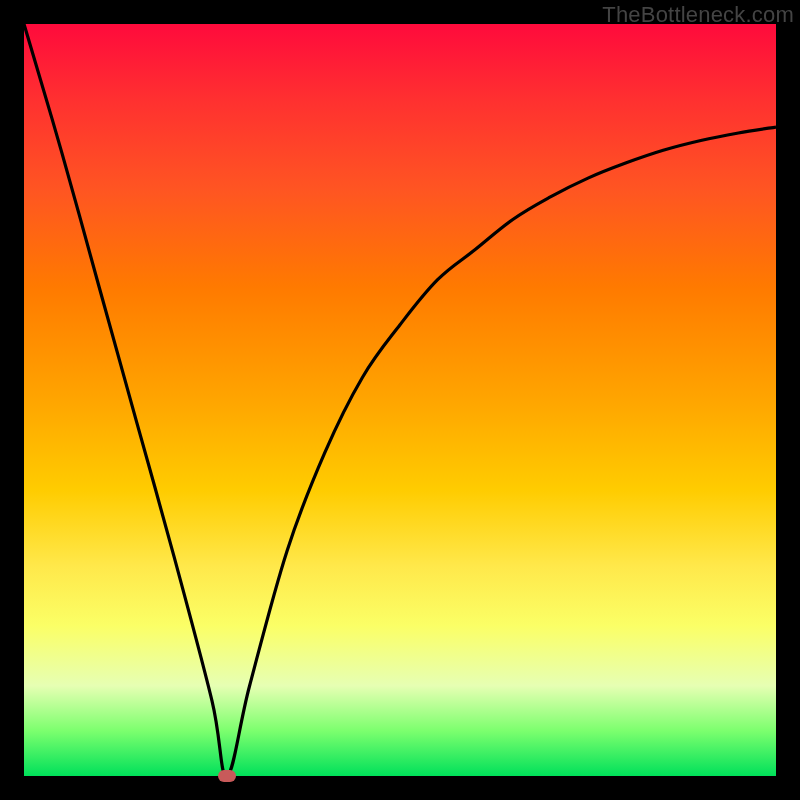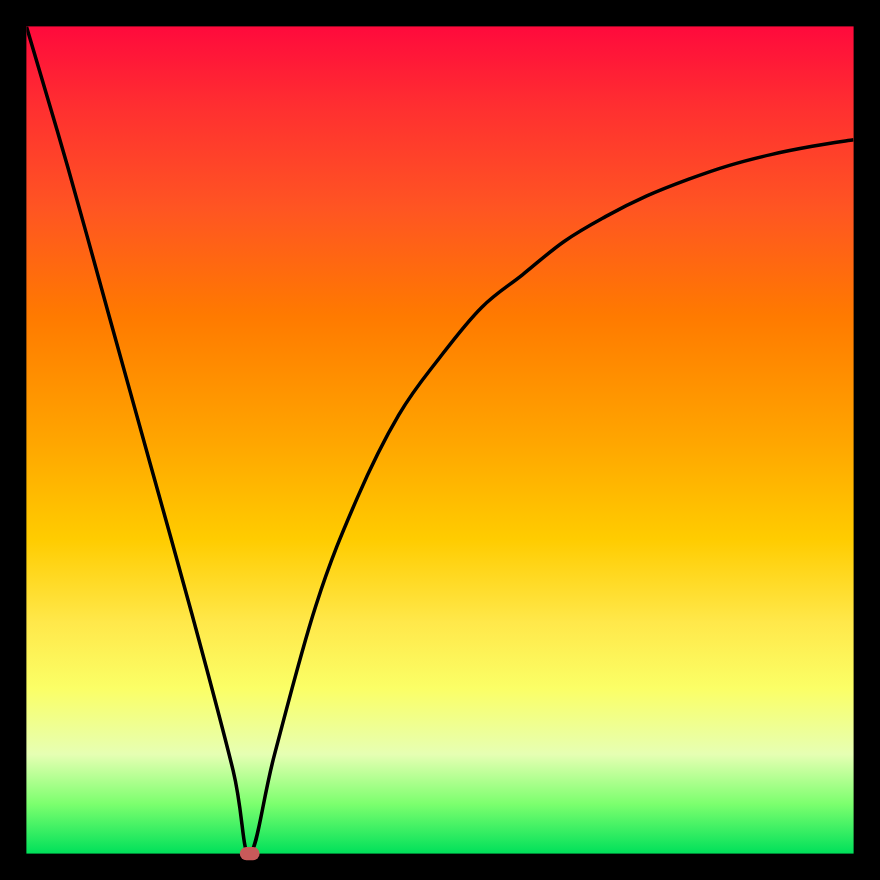--- a/index.html
+++ b/index.html
@@ -72,14 +72,15 @@
   <div class="plot-area">
 
     <svg class="curve-svg" viewBox="0 0 752 752" preserveAspectRatio="none">
       <path id="curve-path" d="M 0 0 C 6.768 23.011200000000006, 24.064 80.46400000000003, 37.6 127.84000000000003 C 51.136 175.21600000000004, 61.664 214.47039999999998, 75.2 263.2 C 88.736 311.9296, 99.264 349.8304, 112.8 398.56 C 126.336 447.2896, 136.864 483.8368000000001, 150.4 533.9200000000001 C 163.936 584.0032000000001, 178.5248 637.5455999999999, 188 676.8 C 197.4752 716.0544, 196.27200000000002 754.7072, 203.04000000000002 752 C 209.80800000000002 749.2928, 214.7712 702.3679999999999, 225.6 661.76 C 236.4288 621.152, 249.664 568.3616, 263.2 526.4 C 276.736 484.4384, 287.264 459.77279999999996, 300.8 428.64 C 314.336 397.5072, 324.86400000000003 376.4512, 338.40000000000003 353.44 C 351.93600000000004 330.4288, 362.464 318.39680000000004, 376 300.8 C 389.536 283.2032, 400.064 269.21599999999995, 413.6 255.67999999999995 C 427.136 242.14399999999995, 437.664 236.42880000000002, 451.2 225.60000000000002 C 464.736 214.77120000000002, 475.264 204.99519999999998, 488.8 195.51999999999998 C 502.336 186.04479999999998, 512.864 180.40480000000005, 526.4 172.96000000000004 C 539.9359999999999 165.51520000000002, 550.4639999999999 160.25119999999998, 564 154.15999999999997 C 577.5360000000001 148.06879999999995, 588.0640000000001 144.12832000000003, 601.6 139.12 C 615.136 134.11167999999998, 625.6639999999999 130.3967999999999, 639.1999999999999 126.3359999999999 C 652.736 122.27519999999991, 663.264 119.67328000000005, 676.8000000000001 116.56000000000006 C 690.3360000000001 113.44672000000007, 700.864 111.47647999999998, 714.4 109.03999999999996 C 727.9359999999999 106.60351999999995, 745.232 104.10687999999999, 752 103.024" fill="none" stroke="#000000" stroke-width="3.2"></path>
     </svg>
 
     <div id="marker" class="marker" style="left: 203.04px; top: 752px; background: rgb(200, 90, 90);"></div>
 
   </div>
 
+  <div class="watermark">TheBottleneck.com</div>
 
 </div>
 
 </body></html>

